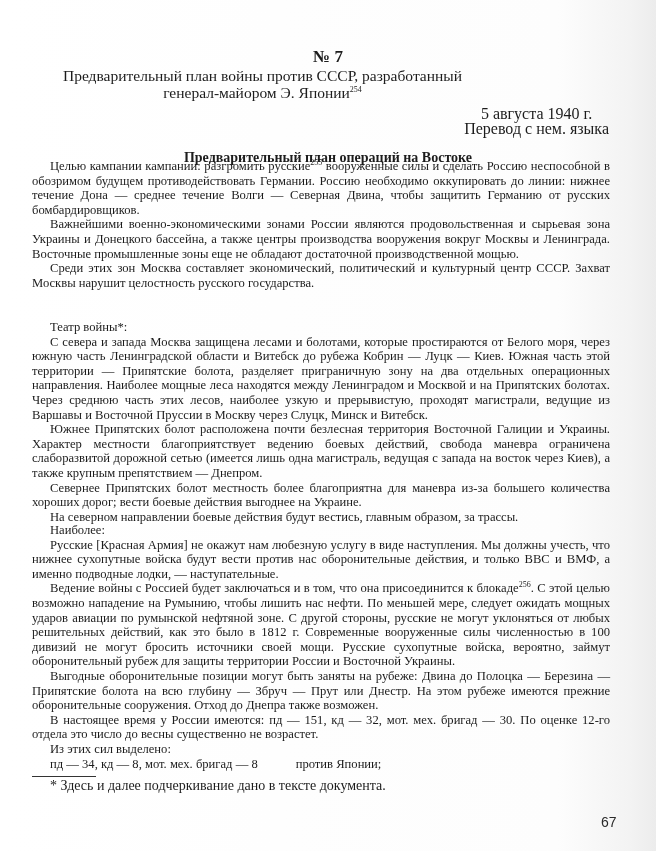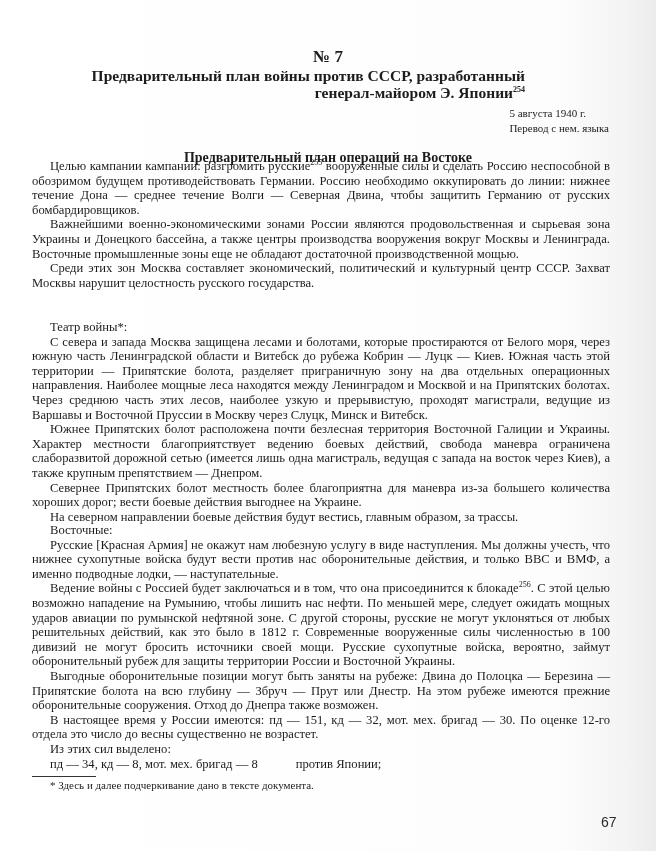--- a/index.html
+++ b/index.html
@@ -19,35 +19,35 @@
       position: absolute;
       top: 47px; left: 0; width: 656px;
       text-align: center;
       font-weight: bold;
       font-size: 17px;
       letter-spacing: 0.2px;
     }
     .doc-title {
       position: absolute;
       top: 67px; left: 0; width: 525px;
-      text-align: right;
-      font-weight: bold;
+      text-align: center;
+      font-weight: normal;
       font-size: 15.5px;
       line-height: 17px;
     }
     .doc-title sup, .body sup {
       font-size: 8px;
       vertical-align: super;
       line-height: 0;
     }
     .date-block {
       position: absolute;
       top: 106px; right: 47px;
-      text-align: left;
-      font-size: 11px;
+      text-align: center;
+      font-size: 16px;
       line-height: 15px;
     }
     .section-title {
       position: absolute;
       top: 150px; left: 0; width: 656px;
       text-align: center;
       font-weight: bold;
       font-size: 14px;
     }
     .body {
@@ -70,21 +70,21 @@
     .alloc span.target { margin-left: 38px; margin-top: 44px; }
     .footnote-rule {
       position: absolute;
       left: 32px; top: 776px;
       width: 64px; height: 1px;
       background: #333;
     }
     .footnote {
       position: absolute;
       left: 50px; top: 779px;
-      font-size: 11px;
+      font-size: 14px;
       line-height: 13px;
     }
     .page-number {
       position: absolute;
       top: 814px; left: 601px;
       font-family: "Liberation Sans", "DejaVu Sans", sans-serif;
       font-size: 14px;
       color: #2a2a2a;
     }
   </style>
@@ -115,21 +115,21 @@
 
   <div class="body" style="top:320px;">
     <p class="heading-u">Театр войны*:</p>
     <p>С севера и запада Москва защищена лесами и болотами, которые простираются от Белого моря, через южную часть Ленинградской области и Витебск до рубежа Кобрин — Луцк — Киев. Южная часть этой территории — Припятские болота, разделяет приграничную зону на два отдельных операционных направления. Наиболее мощные леса находятся между Ленинградом и Москвой и на Припятских болотах. Через среднюю часть этих лесов, наиболее узкую и прерывистую, проходят магистрали, ведущие из Варшавы и Восточной Пруссии в Москву через Слуцк, Минск и Витебск.</p>
     <p>Южнее Припятских болот расположена почти безлесная территория Восточной Галиции и Украины. Характер местности благоприятствует ведению боевых действий, свобода маневра ограничена слаборазвитой дорожной сетью (имеется лишь одна магистраль, ведущая с запада на восток через Киев), а также крупным препятствием — Днепром.</p>
     <p>Севернее Припятских болот местность более благоприятна для маневра из-за большего количества хороших дорог; вести боевые действия выгоднее на Украине.</p>
     <p>На северном направлении боевые действия будут вестись, главным образом, за трассы.</p>
   </div>
 
   <div class="body" style="top:523px;">
-    <p class="heading-u">Восточные:</p>
+    <p class="heading-u">Наиболее:</p>
     <p>Русские [Красная Армия] не окажут нам любезную услугу в виде наступления. Мы должны учесть, что нижнее сухопутные войска будут вести против нас оборонительные действия, и только ВВС и ВМФ, а именно подводные лодки, — наступательные.</p>
     <p><span>Ведение войны с Россией будет заключаться и в том, что она присоединится к блокаде</span><sup>256</sup><span>. С этой целью возможно нападение на Румынию, чтобы лишить нас нефти. По меньшей мере, следует ожидать мощных ударов авиации по румынской нефтяной зоне. С другой стороны, русские не могут уклоняться от любых решительных действий, как это было в 1812 г. Современные вооруженные силы численностью в 100 дивизий не могут бросить источники своей мощи. Русские сухопутные войска, вероятно, займут оборонительный рубеж для защиты территории России и Восточной Украины.</span></p>
     <p>Выгодные оборонительные позиции могут быть заняты на рубеже: Двина до Полоцка — Березина — Припятские болота на всю глубину — Збруч — Прут или Днестр. На этом рубеже имеются прежние оборонительные сооружения. Отход до Днепра также возможен.</p>
     <p>В настоящее время у России имеются: пд — 151, кд — 32, мот. мех. бригад — 30. По оценке 12-го отдела это число до весны существенно не возрастет.</p>
     <p>Из этих сил выделено:</p>
     <p class="alloc"><span>пд — 34, кд — 8, мот. мех. бригад — 8</span><span class="target">против Японии;</span></p>
   </div>
 
   <div class="footnote-rule"></div>
   <div class="footnote">* Здесь и далее подчеркивание дано в тексте документа.</div>

